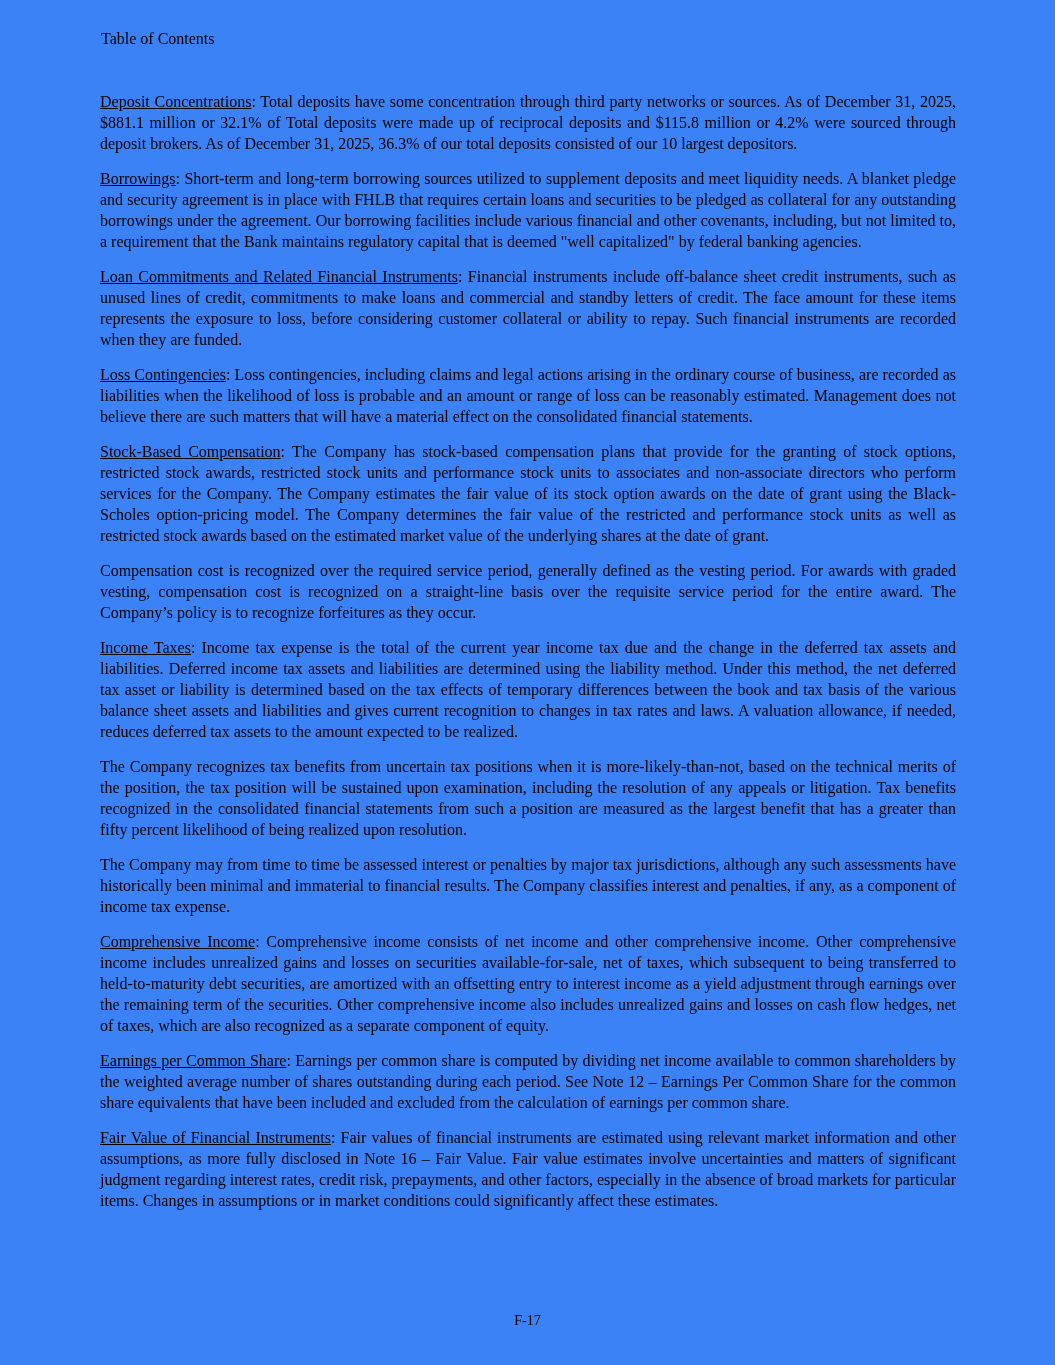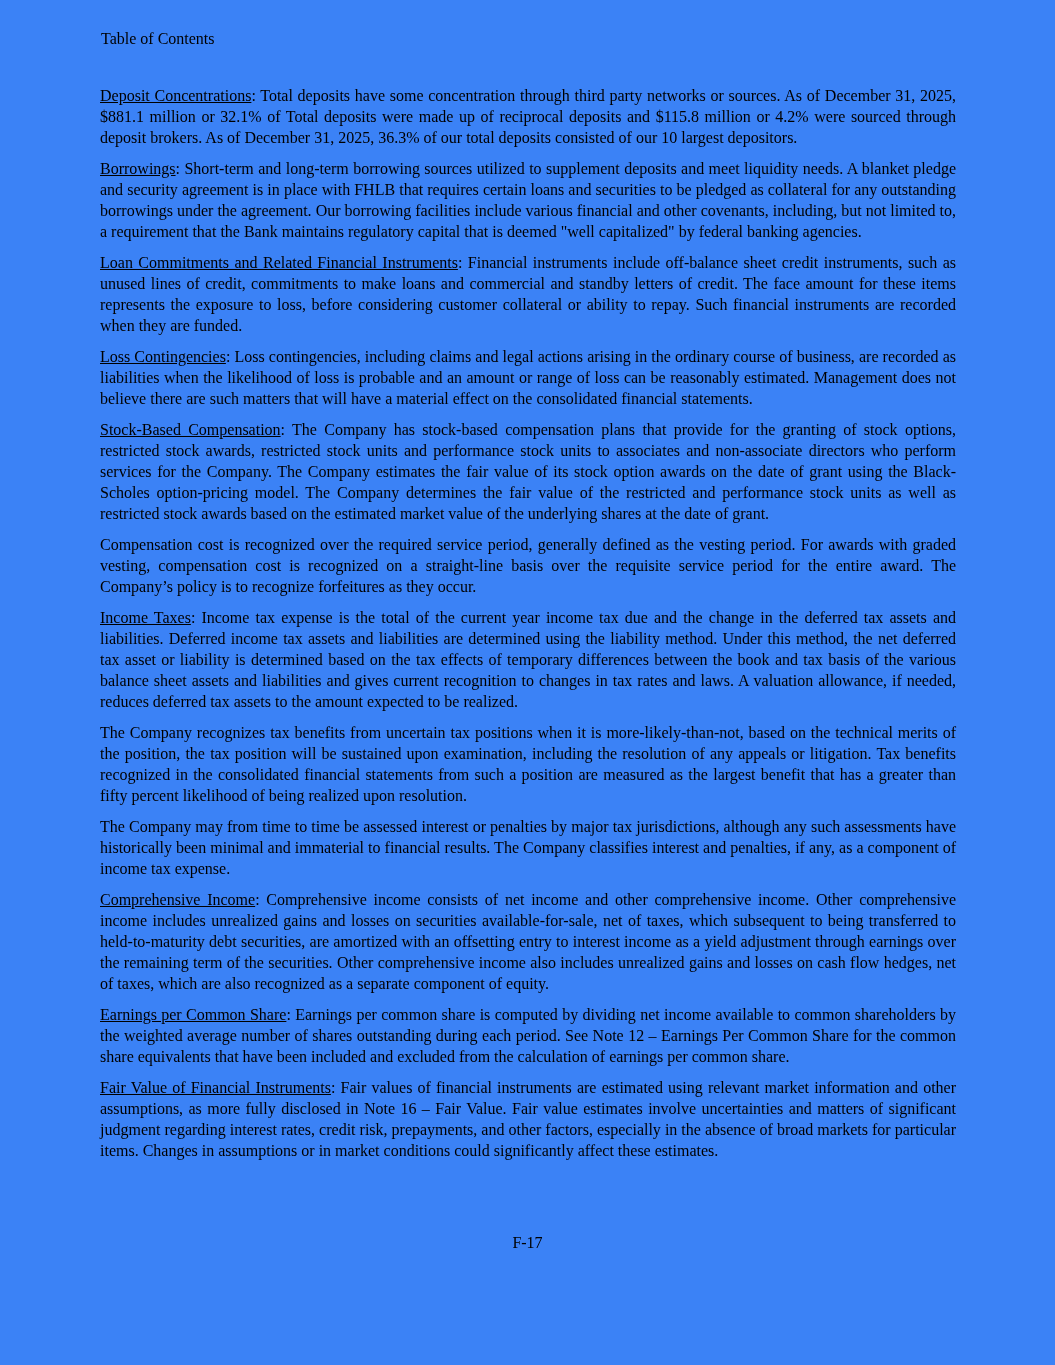--- a/index.html
+++ b/index.html
@@ -27,33 +27,33 @@
   .content {
     position: absolute;
     left: 100px;
     top: 77px;
     width: 856px;
   }
   p.para {
     font-size: 16px;
     line-height: 21px;
     text-align: justify;
-    margin: 8px 0 10px 0;
+    margin: 14px 0 10px 0;
     padding: 0;
   }
   .lead {
     text-decoration: underline;
   }
   .footer {
     position: absolute;
     left: 0;
     width: 1055px;
-    top: 1232px;
+    top: 1310px;
     text-align: center;
-    font-size: 16px;
+    font-size: 14px;
     line-height: 21px;
   }
 </style>
 </head>
 <body>
 
 <div class="page">
 
   <div class="toc">Table of Contents</div>
 

